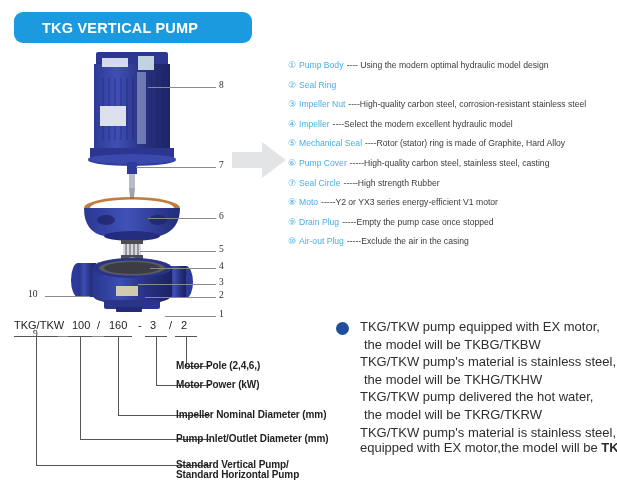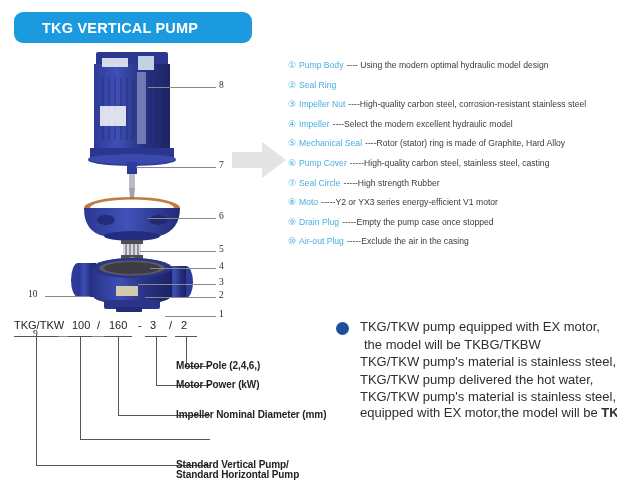--- a/index.html
+++ b/index.html
@@ -359,30 +359,33 @@
 
     <div class="hline" style="left:186px;top:61px;width:24px;"></div>
     <div class="hline" style="left:156px;top:80px;width:54px;"></div>
     <div class="hline" style="left:118px;top:110px;width:92px;"></div>
     <div class="hline" style="left:80px;top:134px;width:130px;"></div>
     <div class="hline" style="left:36px;top:160px;width:174px;"></div>
 
     <div class="leader-label" style="left:176px;top:56px;">Motor Pole (2,4,6,)</div>
     <div class="leader-label" style="left:176px;top:75px;">Motor Power  (kW)</div>
     <div class="leader-label" style="left:176px;top:105px;">Impeller Nominal Diameter (mm)</div>
+    <div class="leader-label" style="left:176px;top:129px;">Pump Inlet/Outlet Diameter (mm)</div>
     <div class="leader-label" style="left:176px;top:155px;">Standard Vertical Pump/</div>
     <div class="leader-label" style="left:176px;top:165px;">Standard Horizontal Pump</div>
   </div>
 
   <div class="notes">
     <div class="bullet"></div>
 
     <div class="note-line">TKG/TKW pump equipped with EX motor,</div>
     <div class="note-line ind">the model will be TKBG/TKBW</div>
     <div class="note-line">TKG/TKW pump's material is stainless steel,</div>
+    <div class="note-line ind">the model will be TKHG/TKHW</div>
     <div class="note-line">TKG/TKW pump delivered the hot water,</div>
+    <div class="note-line ind">the model will be TKRG/TKRW</div>
     <div class="note-line">TKG/TKW pump's material is stainless steel,</div>
     <div class="note-line" style="line-height:14px;">
       <span>equipped with EX motor,the model will be </span><span class="b">TKHGB/TKHWB</span>
     </div>
   </div>
 
 </div>
 
 </body></html>

